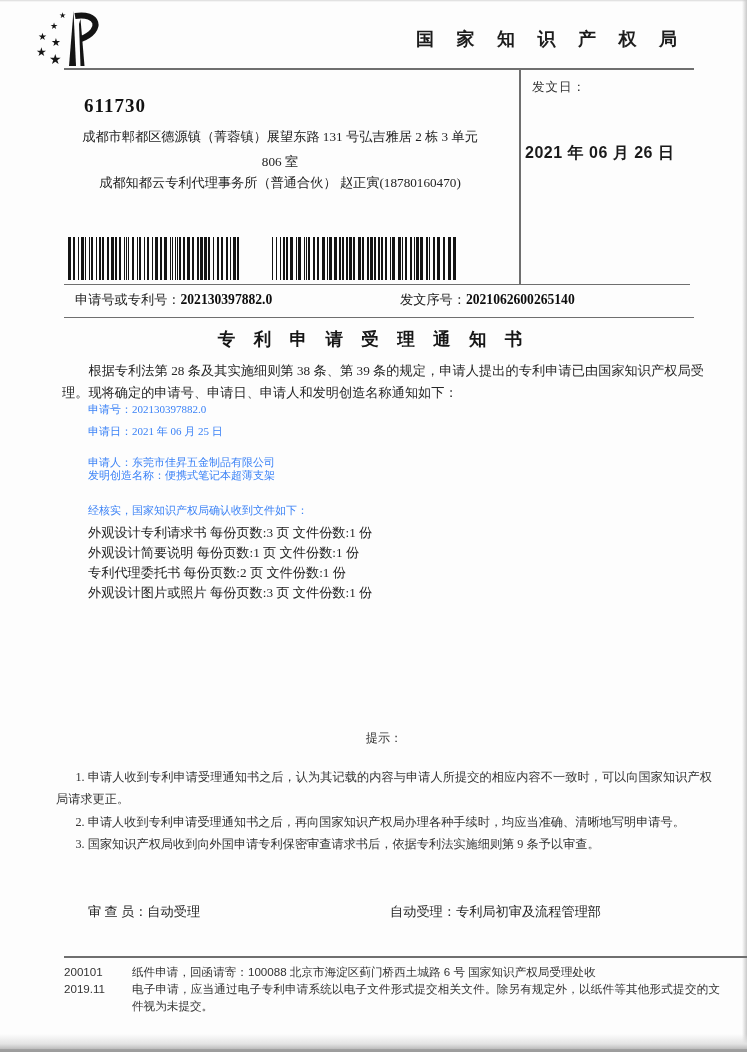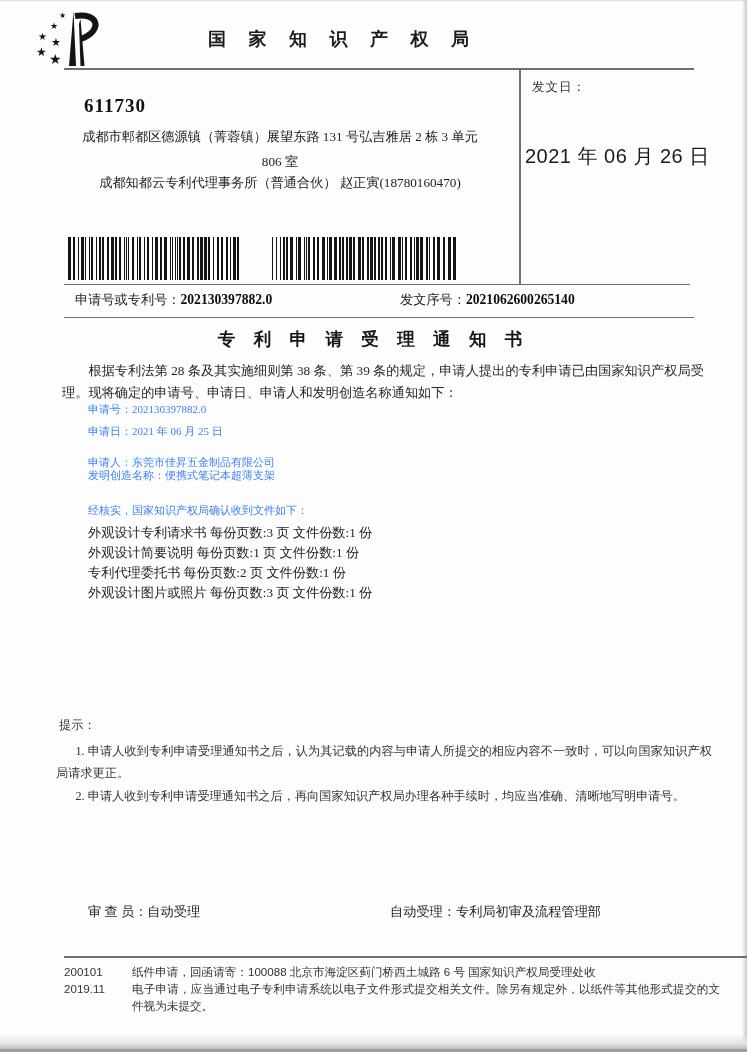--- a/index.html
+++ b/index.html
@@ -10,28 +10,28 @@
     color:#2b2b2b;
   }
   .abs{position:absolute;}
   
   .edge-top{left:0;top:0;width:747px;height:2px;background:linear-gradient(#d9d9d9,rgba(255,255,255,0));}
   .edge-right{right:0;top:0;width:5px;height:1052px;background:linear-gradient(90deg,rgba(255,255,255,0),#c9c9c9);}
   .edge-bottom{left:0;bottom:0;width:747px;height:18px;background:linear-gradient(rgba(255,255,255,0),#e3e3e3 55%,#ababab 96%,#8f8f8f);}
   .edge-bottom2{left:0;bottom:0;width:747px;height:3px;background:#9b9b9b;opacity:.85;}
 
   .org-title{
-    left:0;top:27px;width:686px;text-align:center;
+    left:0;top:27px;width:686px;text-align:right;
     font-size:18px;font-weight:bold;letter-spacing:9px;color:#1c1c1c;
   }
   .hr{background:#6f6f6f;height:1.6px;}
   .vr{background:#6f6f6f;width:1.6px;}
 
   .issue-label{left:532px;top:79px;font-size:12.5px;color:#333;letter-spacing:1px;}
-  .issue-date{left:525px;top:143px;font-size:20px;font-weight:normal;color:#1a1a1a;
+  .issue-date{left:525px;top:143px;font-size:16px;font-weight:bold;color:#1a1a1a;
     font-family:"Liberation Sans","DejaVu Sans",sans-serif;letter-spacing:.5px;}
 
   .postcode{left:84px;top:95px;font-size:19px;font-weight:bold;color:#111;letter-spacing:1px;}
   .addr{left:52px;top:124px;width:456px;text-align:center;font-size:13.2px;line-height:25px;color:#222;}
   .agency{left:52px;top:174px;width:456px;text-align:center;font-size:13.2px;color:#222;}
 
   .barcode{overflow:hidden;}
   .barcode i{position:absolute;top:0;bottom:0;background:#141414;}
 
   .numrow{font-size:13.2px;color:#222;}
@@ -42,21 +42,21 @@
     font-size:17.5px;font-weight:bold;letter-spacing:7px;color:#161616;
   }
   .para{
     left:62px;top:360px;width:642px;font-size:13.2px;line-height:21.5px;
     text-align:justify;text-indent:2em;color:#262626;
   }
   .fieldline{left:88px;font-size:11px;color:#3b82f6;}
   .docline{left:88px;font-size:13.2px;color:#242424;}
 
   .notes{left:56px;top:711px;width:656px;font-size:12.2px;line-height:22.5px;color:#333;}
-  .notes .nt{margin:3px;}
+  .notes .nt{margin:16px;text-align:center;}
   .notes .note{text-indent:1.6em;text-align:justify;}
 
   .examiner{font-size:13.2px;color:#242424;}
 
   .footer{left:64px;top:963px;width:676px;font-size:11.6px;line-height:17px;color:#333;
     font-family:"Liberation Sans","DejaVu Sans",sans-serif;}
   .footer .frow{display:flex;align-items:flex-start;}
   .footer .fcode{width:68px;flex:0 0 68px;}
   .footer .ftext{flex:1;text-align:justify;}
 
@@ -230,20 +230,21 @@
 
   <div class="abs docline" style="top:524px;">外观设计专利请求书 每份页数:3 页 文件份数:1 份</div>
   <div class="abs docline" style="top:544px;">外观设计简要说明 每份页数:1 页 文件份数:1 份</div>
   <div class="abs docline" style="top:564px;">专利代理委托书 每份页数:2 页 文件份数:1 份</div>
   <div class="abs docline" style="top:584px;">外观设计图片或照片 每份页数:3 页 文件份数:1 份</div>
 
   <div class="abs notes">
     <div class="nt">提示：</div>
     <div class="note">1. 申请人收到专利申请受理通知书之后，认为其记载的内容与申请人所提交的相应内容不一致时，可以向国家知识产权局请求更正。</div>
     <div class="note">2. 申请人收到专利申请受理通知书之后，再向国家知识产权局办理各种手续时，均应当准确、清晰地写明申请号。</div>
+    <div class="note">3. 国家知识产权局收到向外国申请专利保密审查请求书后，依据专利法实施细则第 9 条予以审查。</div>
   </div>
 
   <div class="abs examiner" style="left:88px;top:903px;">
     <span>审 查 员：</span><span>自动受理</span>
   </div>
   <div class="abs examiner" style="left:390px;top:903px;">
     <span>自动受理：</span><span>专利局初审及流程管理部</span>
   </div>
 
   <div class="abs hr" style="left:64px;top:956px;width:683px;height:1.8px;"></div>

